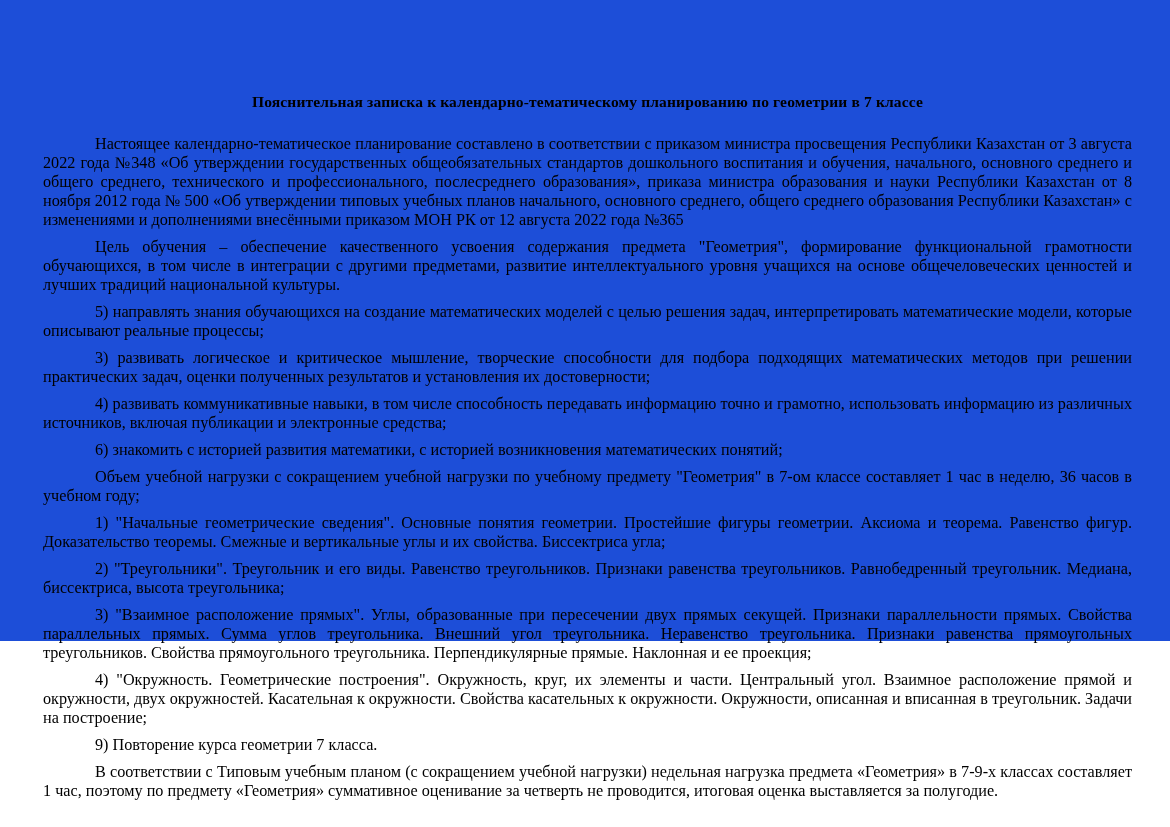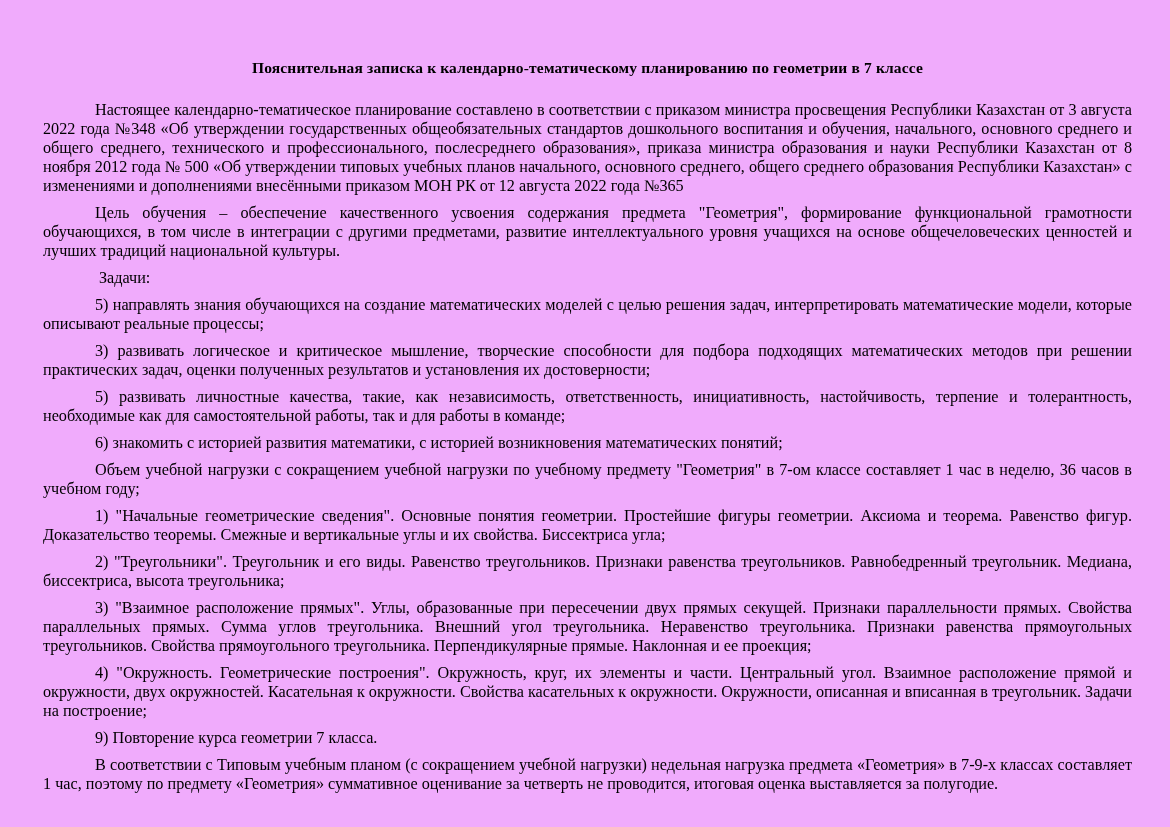--- a/index.html
+++ b/index.html
@@ -11,23 +11,23 @@
   body {
     width: 1170px;
     height: 827px;
     overflow: hidden;
     font-family: "Liberation Serif", "DejaVu Serif", serif;
     color: #000000;
   }
   .page {
     box-sizing: border-box;
     width: 1170px;
-    height: 827px;
-    padding: 58px 30px 0 35px;
-    background: #f0abfc;
+    height: 641px;
+    padding: 92px 30px 0 35px;
+    background: #1d4ed8;
   }
   .doc-title {
     text-align: center;
     font-weight: bold;
     font-size: 15.5px;
     line-height: 1.25;
     margin: 0 0 24px 0;
     letter-spacing: 0.01em;
   }
   p.para {
@@ -52,29 +52,28 @@
 <div class="page">
 
   <h1 class="doc-title">Пояснительная записка к календарно-тематическому планированию по геометрии в 7 классе</h1>
 
   <div class="body-text">
 
     <p class="para">Настоящее календарно-тематическое планирование составлено  в соответствии с приказом министра просвещения Республики Казахстан от 3 августа 2022 года №348 «Об утверждении государственных общеобязательных стандартов дошкольного воспитания и обучения, начального, основного среднего и общего среднего, технического и профессионального, послесреднего образования», приказа министра образования и науки Республики Казахстан от 8 ноября 2012 года № 500 «Об утверждении типовых учебных планов начального, основного среднего, общего среднего образования Республики Казахстан» с изменениями и дополнениями внесёнными приказом МОН РК от 12 августа 2022 года №365</p>
 
     <p class="para">Цель обучения – обеспечение качественного усвоения содержания предмета "Геометрия", формирование функциональной грамотности обучающихся, в том числе в интеграции с другими предметами, развитие интеллектуального уровня учащихся на основе общечеловеческих ценностей и лучших традиций национальной культуры.</p>
 
-    <p class="para indent-small last-left"> Задачи:</p>
 
 
     <p class="para">5) направлять знания обучающихся на создание математических моделей с целью решения задач, интерпретировать математические модели, которые описывают реальные процессы;</p>
 
     <p class="para">3) развивать логическое и критическое мышление, творческие способности для подбора подходящих математических методов при решении практических задач, оценки полученных результатов и установления их достоверности;</p>
 
+    <p class="para">4) развивать коммуникативные навыки, в том числе способность передавать информацию точно и грамотно, использовать информацию из различных источников, включая публикации и электронные средства;</p>
 
-    <p class="para">5) развивать личностные качества, такие, как независимость, ответственность, инициативность, настойчивость, терпение и толерантность, необходимые как для самостоятельной работы, так и для работы в команде;</p>
 
     <p class="para last-left">6) знакомить с историей развития математики, с историей возникновения математических понятий;</p>
 
 
     <p class="para">Объем учебной нагрузки с сокращением учебной нагрузки по учебному предмету "Геометрия" в 7-ом классе составляет 1 час в неделю, 36 часов в учебном году;</p>
 
 
     <p class="para">1) "Начальные геометрические сведения". Основные понятия геометрии. Простейшие фигуры геометрии. Аксиома и теорема. Равенство фигур. Доказательство теоремы. Смежные и вертикальные углы и их свойства. Биссектриса угла;</p>
 
     <p class="para">2) "Треугольники". Треугольник и его виды. Равенство треугольников. Признаки равенства треугольников. Равнобедренный треугольник. Медиана, биссектриса, высота треугольника;</p>

